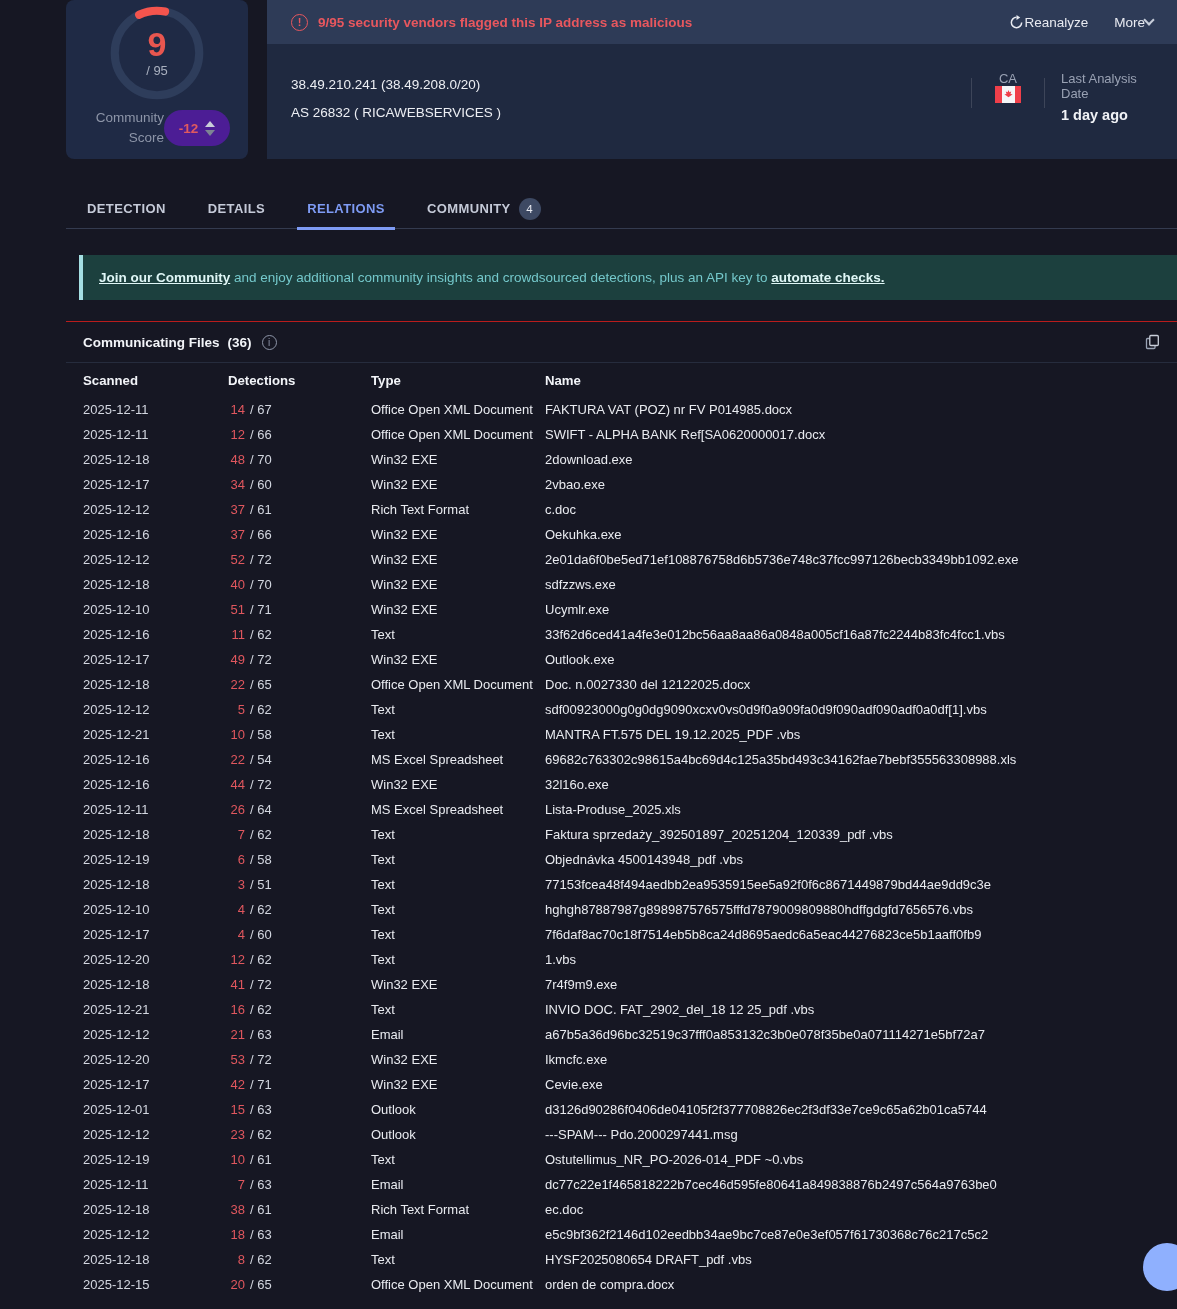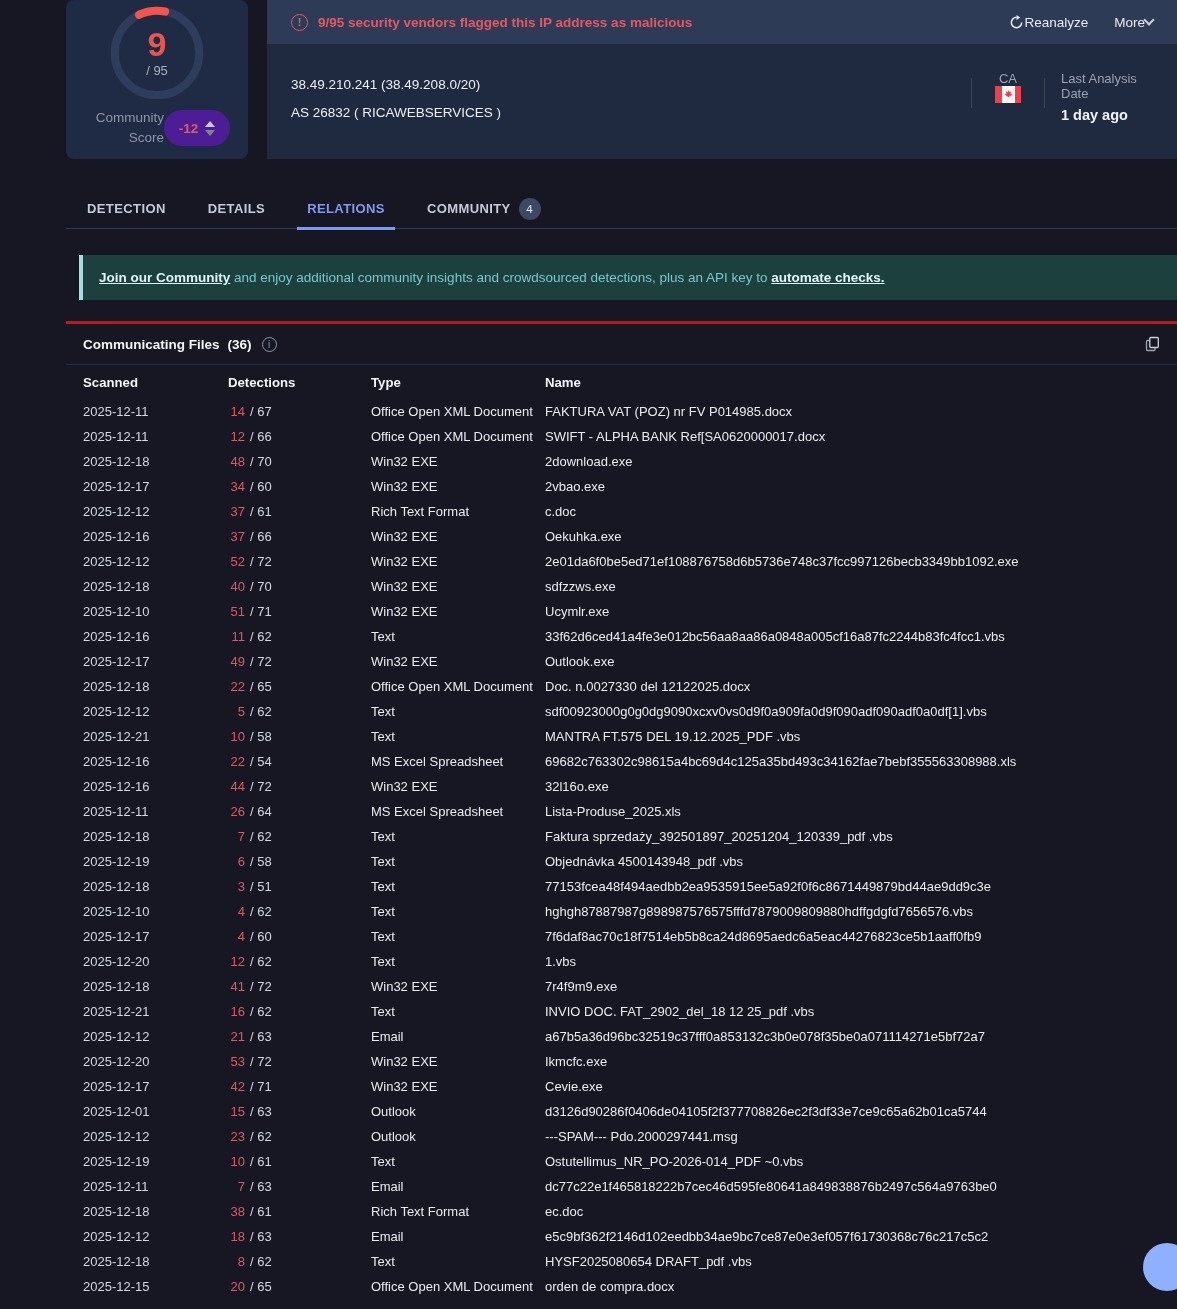--- a/index.html
+++ b/index.html
@@ -66,21 +66,21 @@
     color:#e8ebf2; font-size:11.5px; font-weight:400; display:flex; align-items:center; justify-content:center; }
 
   
   .banner { position:absolute; left:66px; top:255px; right:0; height:45px; background:#1c403e;
     border-left:4px solid #a5dfe3; display:flex; align-items:center; padding-left:16px;
     font-size:13.5px; color:#74c8cb;margin-left:13px; }
   .banner a { color:#dff6f6; font-weight:700; text-decoration:underline; cursor:pointer; }
 
   
   .files-widget { position:absolute; left:66px; top:321px; right:0; bottom:0;
-    border-top:3px solid #b91c1c; }
+    border-top:1px solid #b91c1c; }
   .widget-header { height:41px; display:flex; align-items:center; padding:0 17px;
     border-bottom:1px solid #262c3d; }
   .widget-title { color:#f2f4f8; font-size:13.5px; font-weight:700; }
   .widget-count { color:#f2f4f8; font-size:13.5px; font-weight:700; margin-left:8px; }
   .info-icon { width:15px; height:15px; border:1px solid #8d95a8; border-radius:50%;
     color:#8d95a8; font-size:10px; display:flex; align-items:center; justify-content:center;
     margin-left:10px; cursor:pointer; }
   .copy-icon { margin-left:auto; cursor:pointer; display:flex; }
 
   .files-table { padding:0 17px; }

